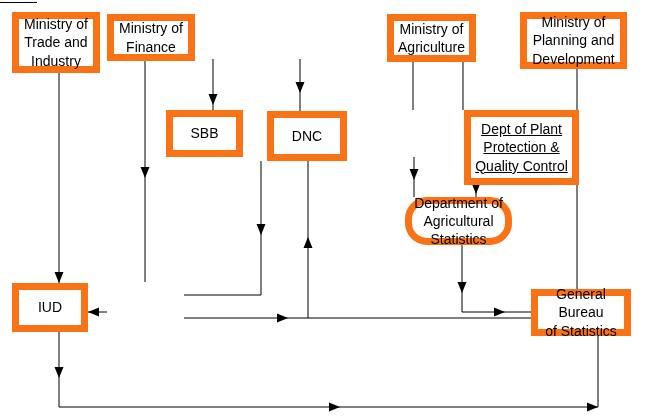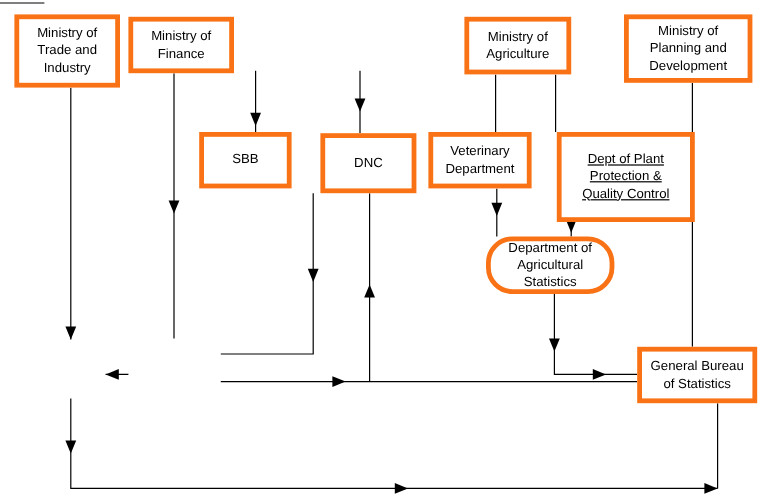--- a/index.html
+++ b/index.html
@@ -8,24 +8,24 @@
     width:652px; height:417px;
     background:#ffffff;
     font-family:"Liberation Sans", sans-serif;
     overflow:hidden;
   }
   .edges { position:absolute; left:0; top:0; width:652px; height:417px; }
   .edges line, .edges polyline { stroke:#000; stroke-width:1; fill:none; }
   .edges polygon { fill:#000; stroke:none; }
   .node {
     position:absolute; box-sizing:border-box;
-    border:4px solid #f97316; background:#fff; color:#000;
+    border:7px solid #f97316; background:#fff; color:#000;
     display:flex; align-items:center; justify-content:center;
     text-align:center; white-space:pre-line;
-    font-size:11px; line-height:1.3; padding:1px 2px;
+    font-size:14px; line-height:1.3; padding:1px 2px;
   }
   #n-trade       { left:12px;  top:12px;  width:88px;  height:61px; }
   #n-finance     { left:107px; top:14px;  width:88px;  height:47px; }
   #n-natres      { left:203px; top:13px;  width:126px; height:46px; }
   #n-agriculture { left:387px; top:14px;  width:89px;  height:48px; }
   #n-planning    { left:520px; top:12px;  width:107px; height:57px; }
   #n-sbb         { left:166px; top:110px; width:77px;  height:47px; }
   #n-dnc         { left:267px; top:111px; width:80px;  height:50px; }
   #n-veterinary  { left:357px; top:110px; width:86px;  height:47px; }
   #n-plant       { left:464px; top:110px; width:115px; height:75px;text-decoration:underline; }
@@ -135,29 +135,28 @@
 Agriculture</div>
 
   <div class="node" id="n-planning">Ministry of
 Planning and
 Development</div>
 
   <div class="node" id="n-sbb">SBB</div>
 
   <div class="node" id="n-dnc">DNC</div>
 
-  <div class="node" id="n-veterinary">Veterinary
-Department</div>
 
   <div class="node" id="n-plant">Dept of Plant
 Protection &amp;
 Quality Control</div>
 
   <div class="node" id="n-agstats">Department of
 Agricultural
 Statistics</div>
 
+  <div class="node" id="n-iud">IUD</div>
 
 
   <div class="node" id="n-gbs">General Bureau
 of Statistics</div>
 
 </div>
 
 </body></html>

